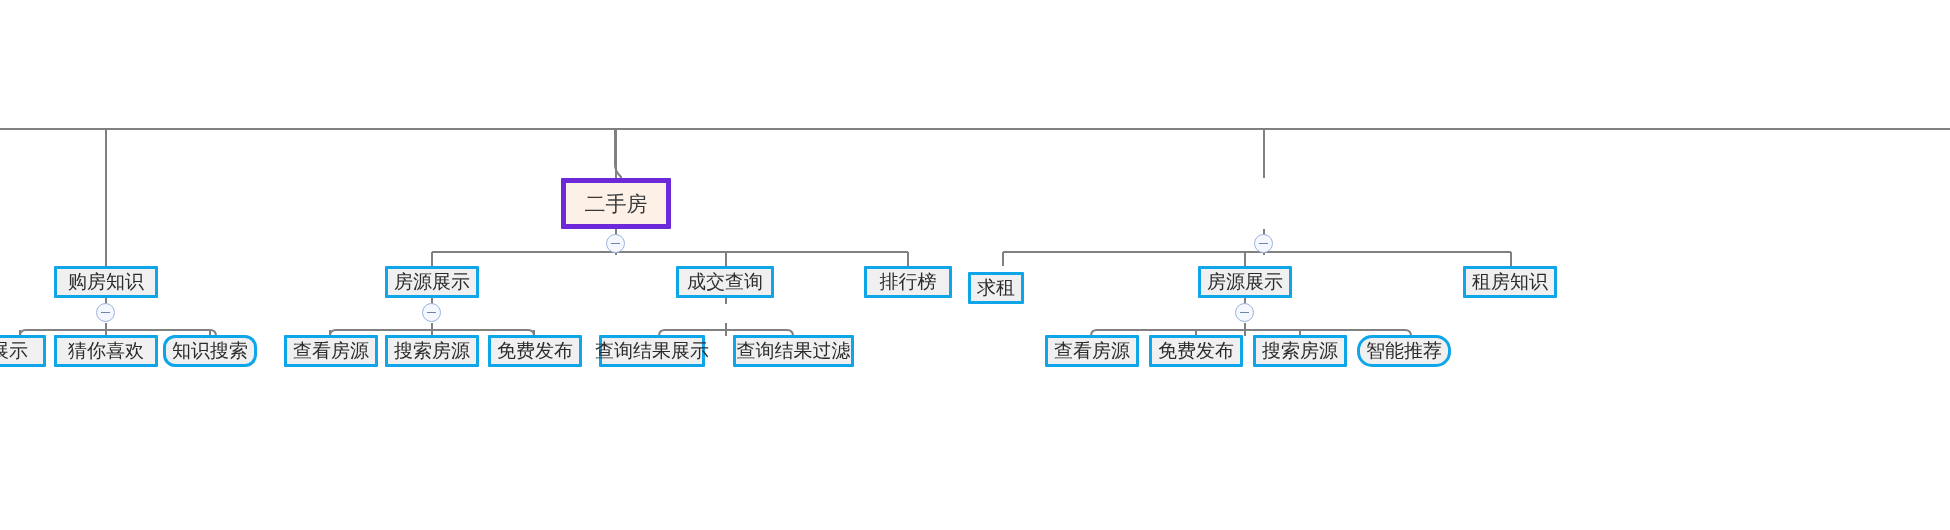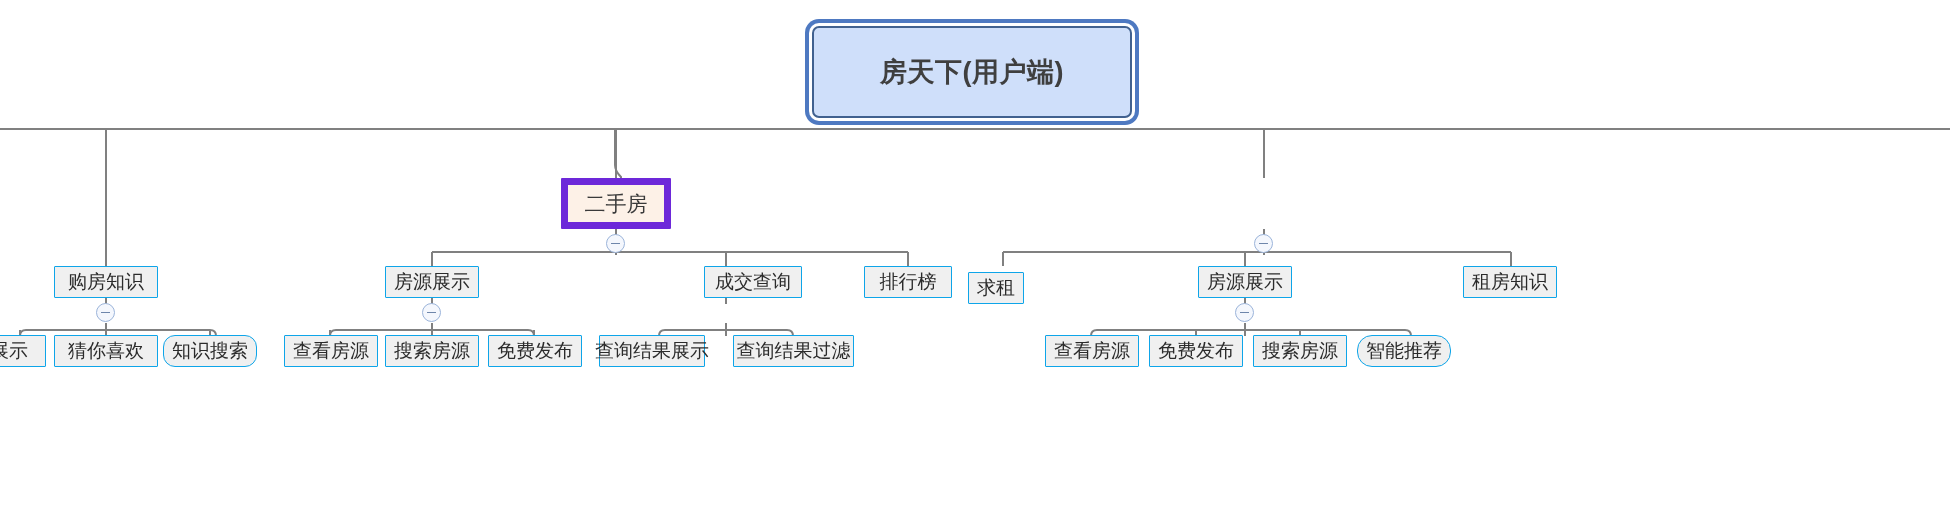--- a/index.html
+++ b/index.html
@@ -46,29 +46,29 @@
     border-radius: 7px;
     box-shadow: 0 0 0 3px #ffffff, 0 0 0 7px #4e79c1;
     font-size: 27px;
     font-weight: bold;
     color: #3f3f3f;
     letter-spacing: 0.5px;
   }
   
   .node.l2 {
     background: #fdf1e7;
-    border: 7px solid #6d28d9;
+    border: 5px solid #6d28d9;
     border-radius: 1px;
     font-size: 21px;
     color: #3a3a3a;
   }
   
   .node.l3, .node.l4 {
     background: #f0f0f0;
-    border: 1px solid #0ea5e9;
+    border: 3px solid #0ea5e9;
     border-radius: 1px;
     font-size: 19px;
     color: #2b2b2b;
   }
   .node.l4 {
     font-size: 19px;
   }
   
   .toggle {
     position: absolute;
@@ -152,38 +152,35 @@
       <path d="M 106,297 L 106,304"></path>
       <path d="M 106,323 L 106,330"></path>
       <path d="M 20,336 Q 20,330 26,330 L 210,330 Q 216,330 216,336"></path>
       <path d="M 106,330 L 106,336"></path>
       <path d="M 20,330 L 20,336"></path>
       <path d="M 210,330 L 210,336"></path>
 
     </g>
   </svg>
 
-  <div class="node root" style="left:812px; top:26px; width:320px; height:92px;">
-    <span>房天下(用户端)</span>
-  </div>
 
   <div class="node l2" style="left:561px; top:178px; width:110px; height:51px;">
     <span>二手房</span>
   </div>
 
 
   <div class="node l3" style="left:54px; top:266px; width:104px; height:32px;">
     <span>购房知识</span>
   </div>
 
   <div class="node l3" style="left:385px; top:266px; width:94px; height:32px;">
     <span>房源展示</span>
   </div>
 
-  <div class="node l3" style="left:676px; top:266px; width:98px; height:32px;margin-left:28px;">
+  <div class="node l3" style="left:676px; top:266px; width:98px; height:32px;">
     <span>成交查询</span>
   </div>
 
   <div class="node l3" style="left:864px; top:266px; width:88px; height:32px;">
     <span>排行榜</span>
   </div>
 
   <div class="node l3" style="left:968px; top:272px; width:56px; height:32px;">
     <span>求租</span>
   </div>

